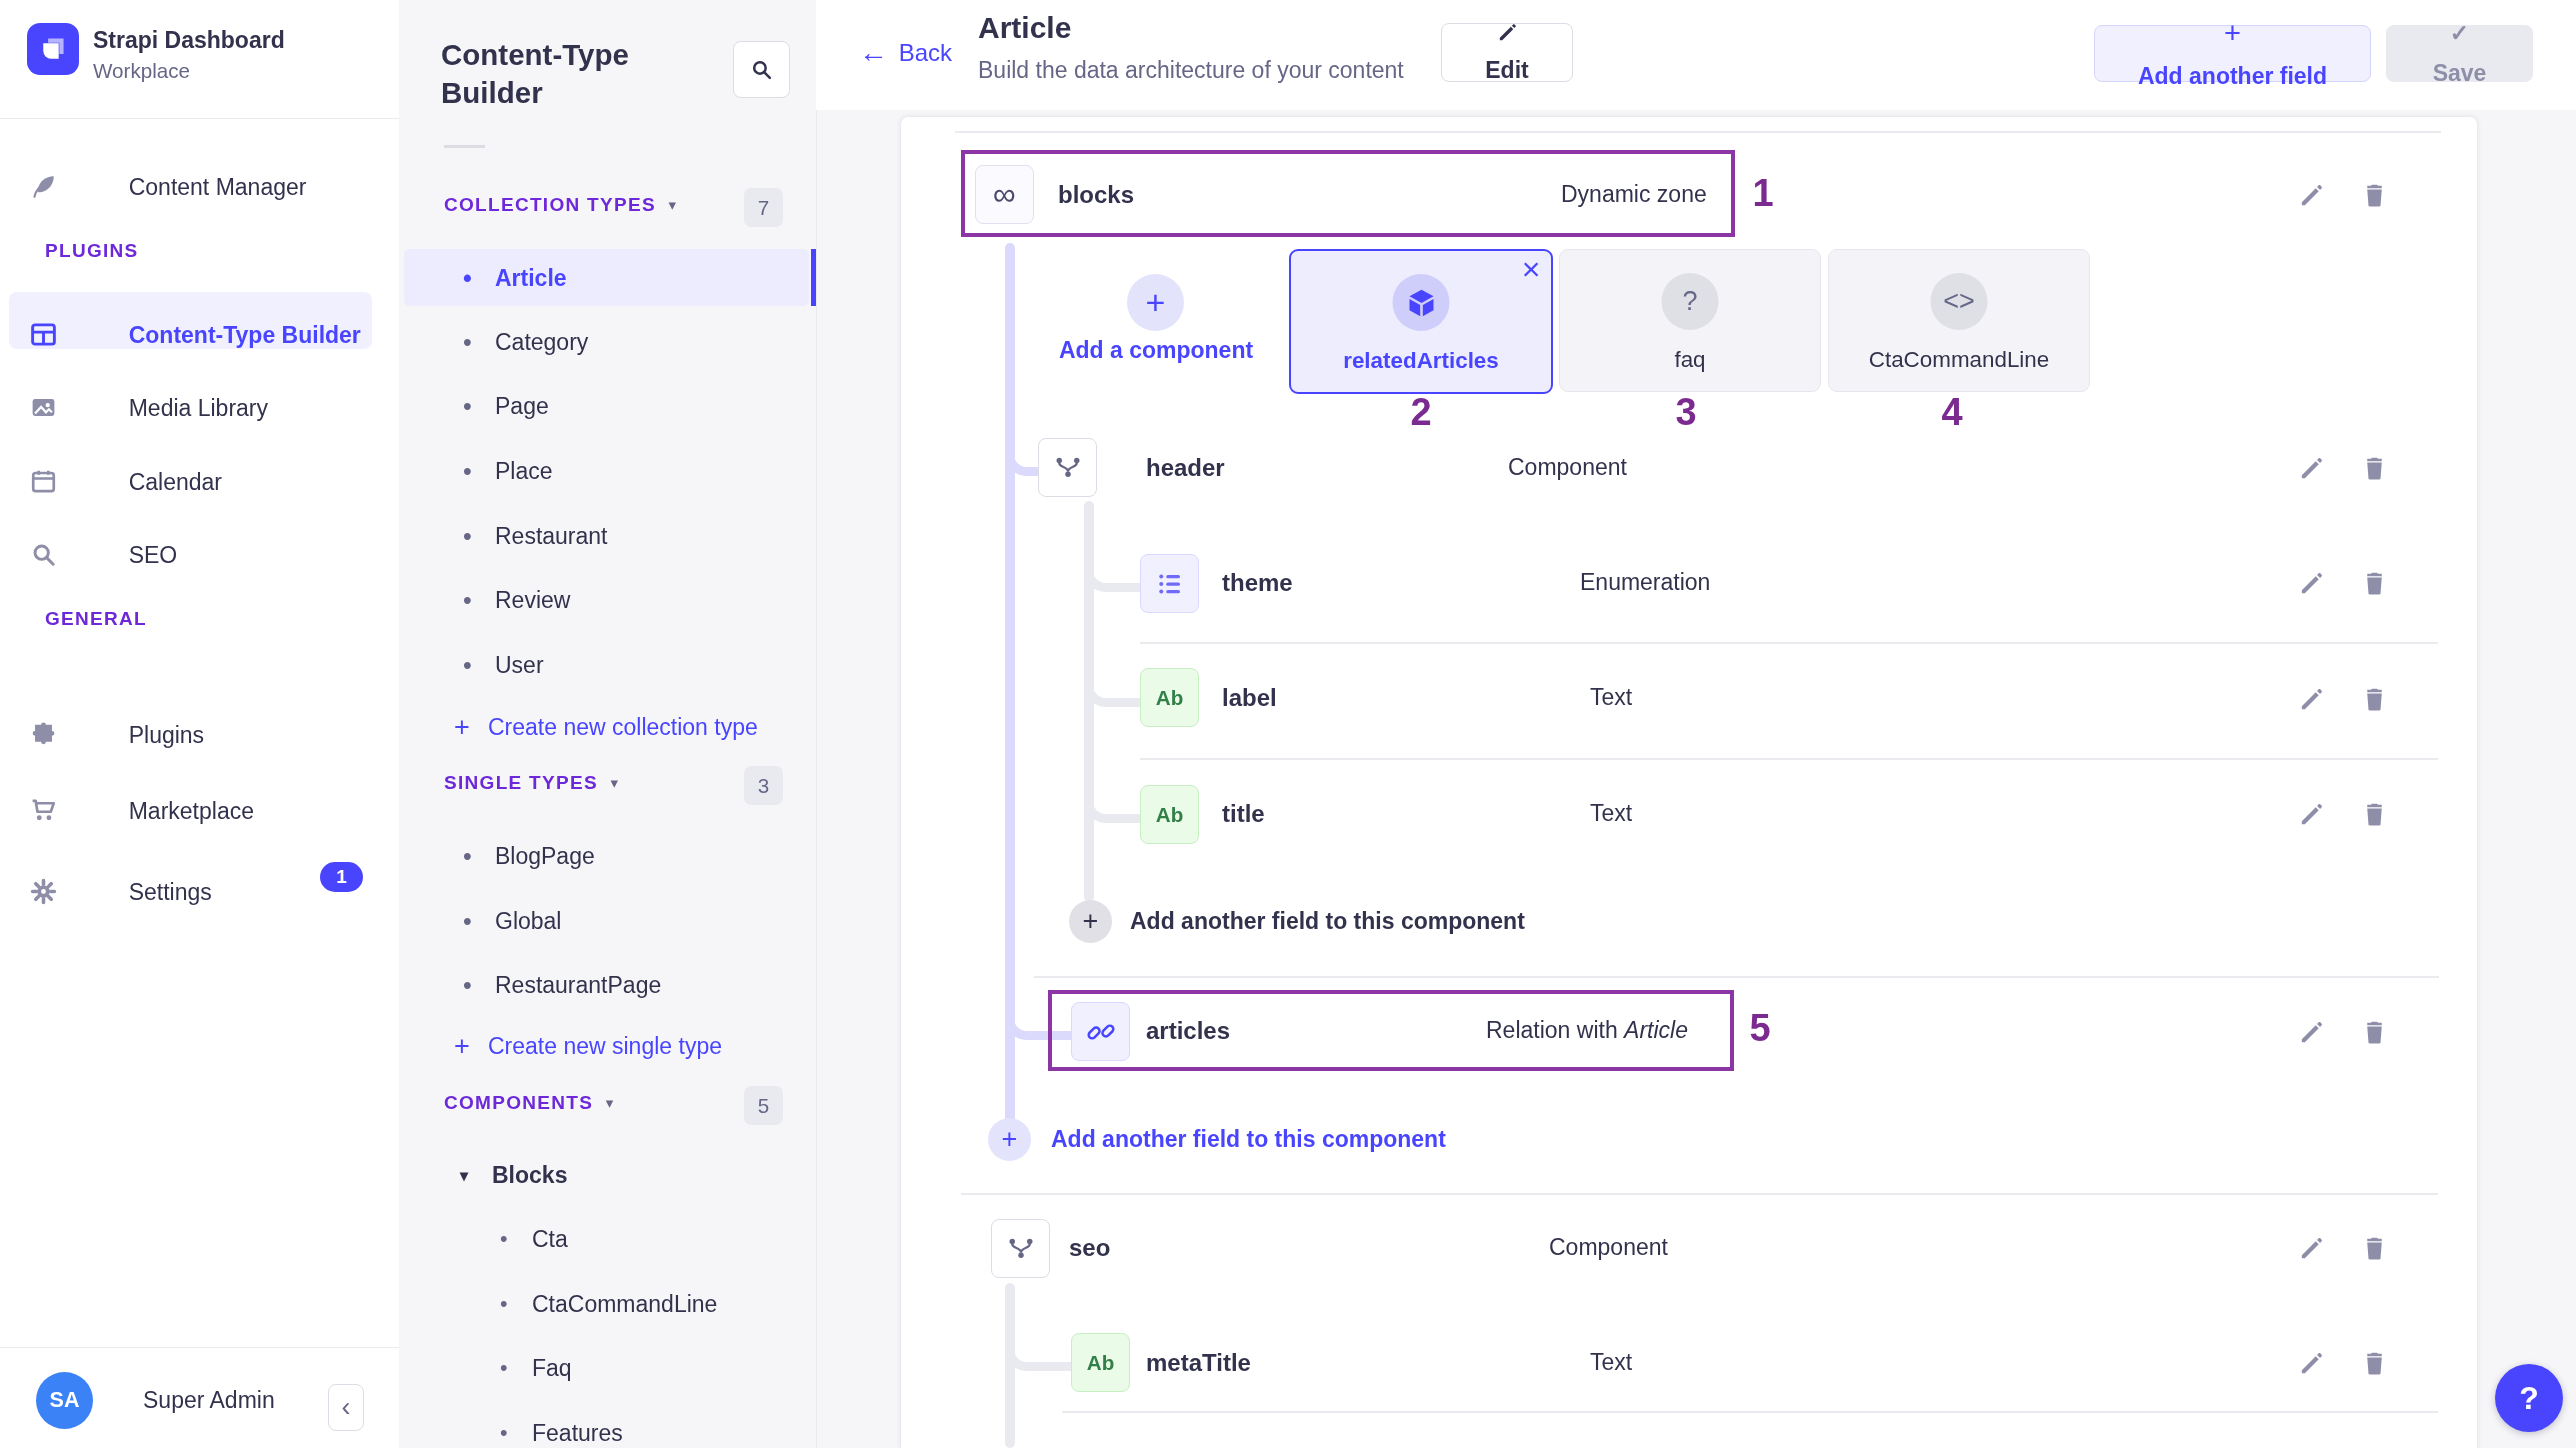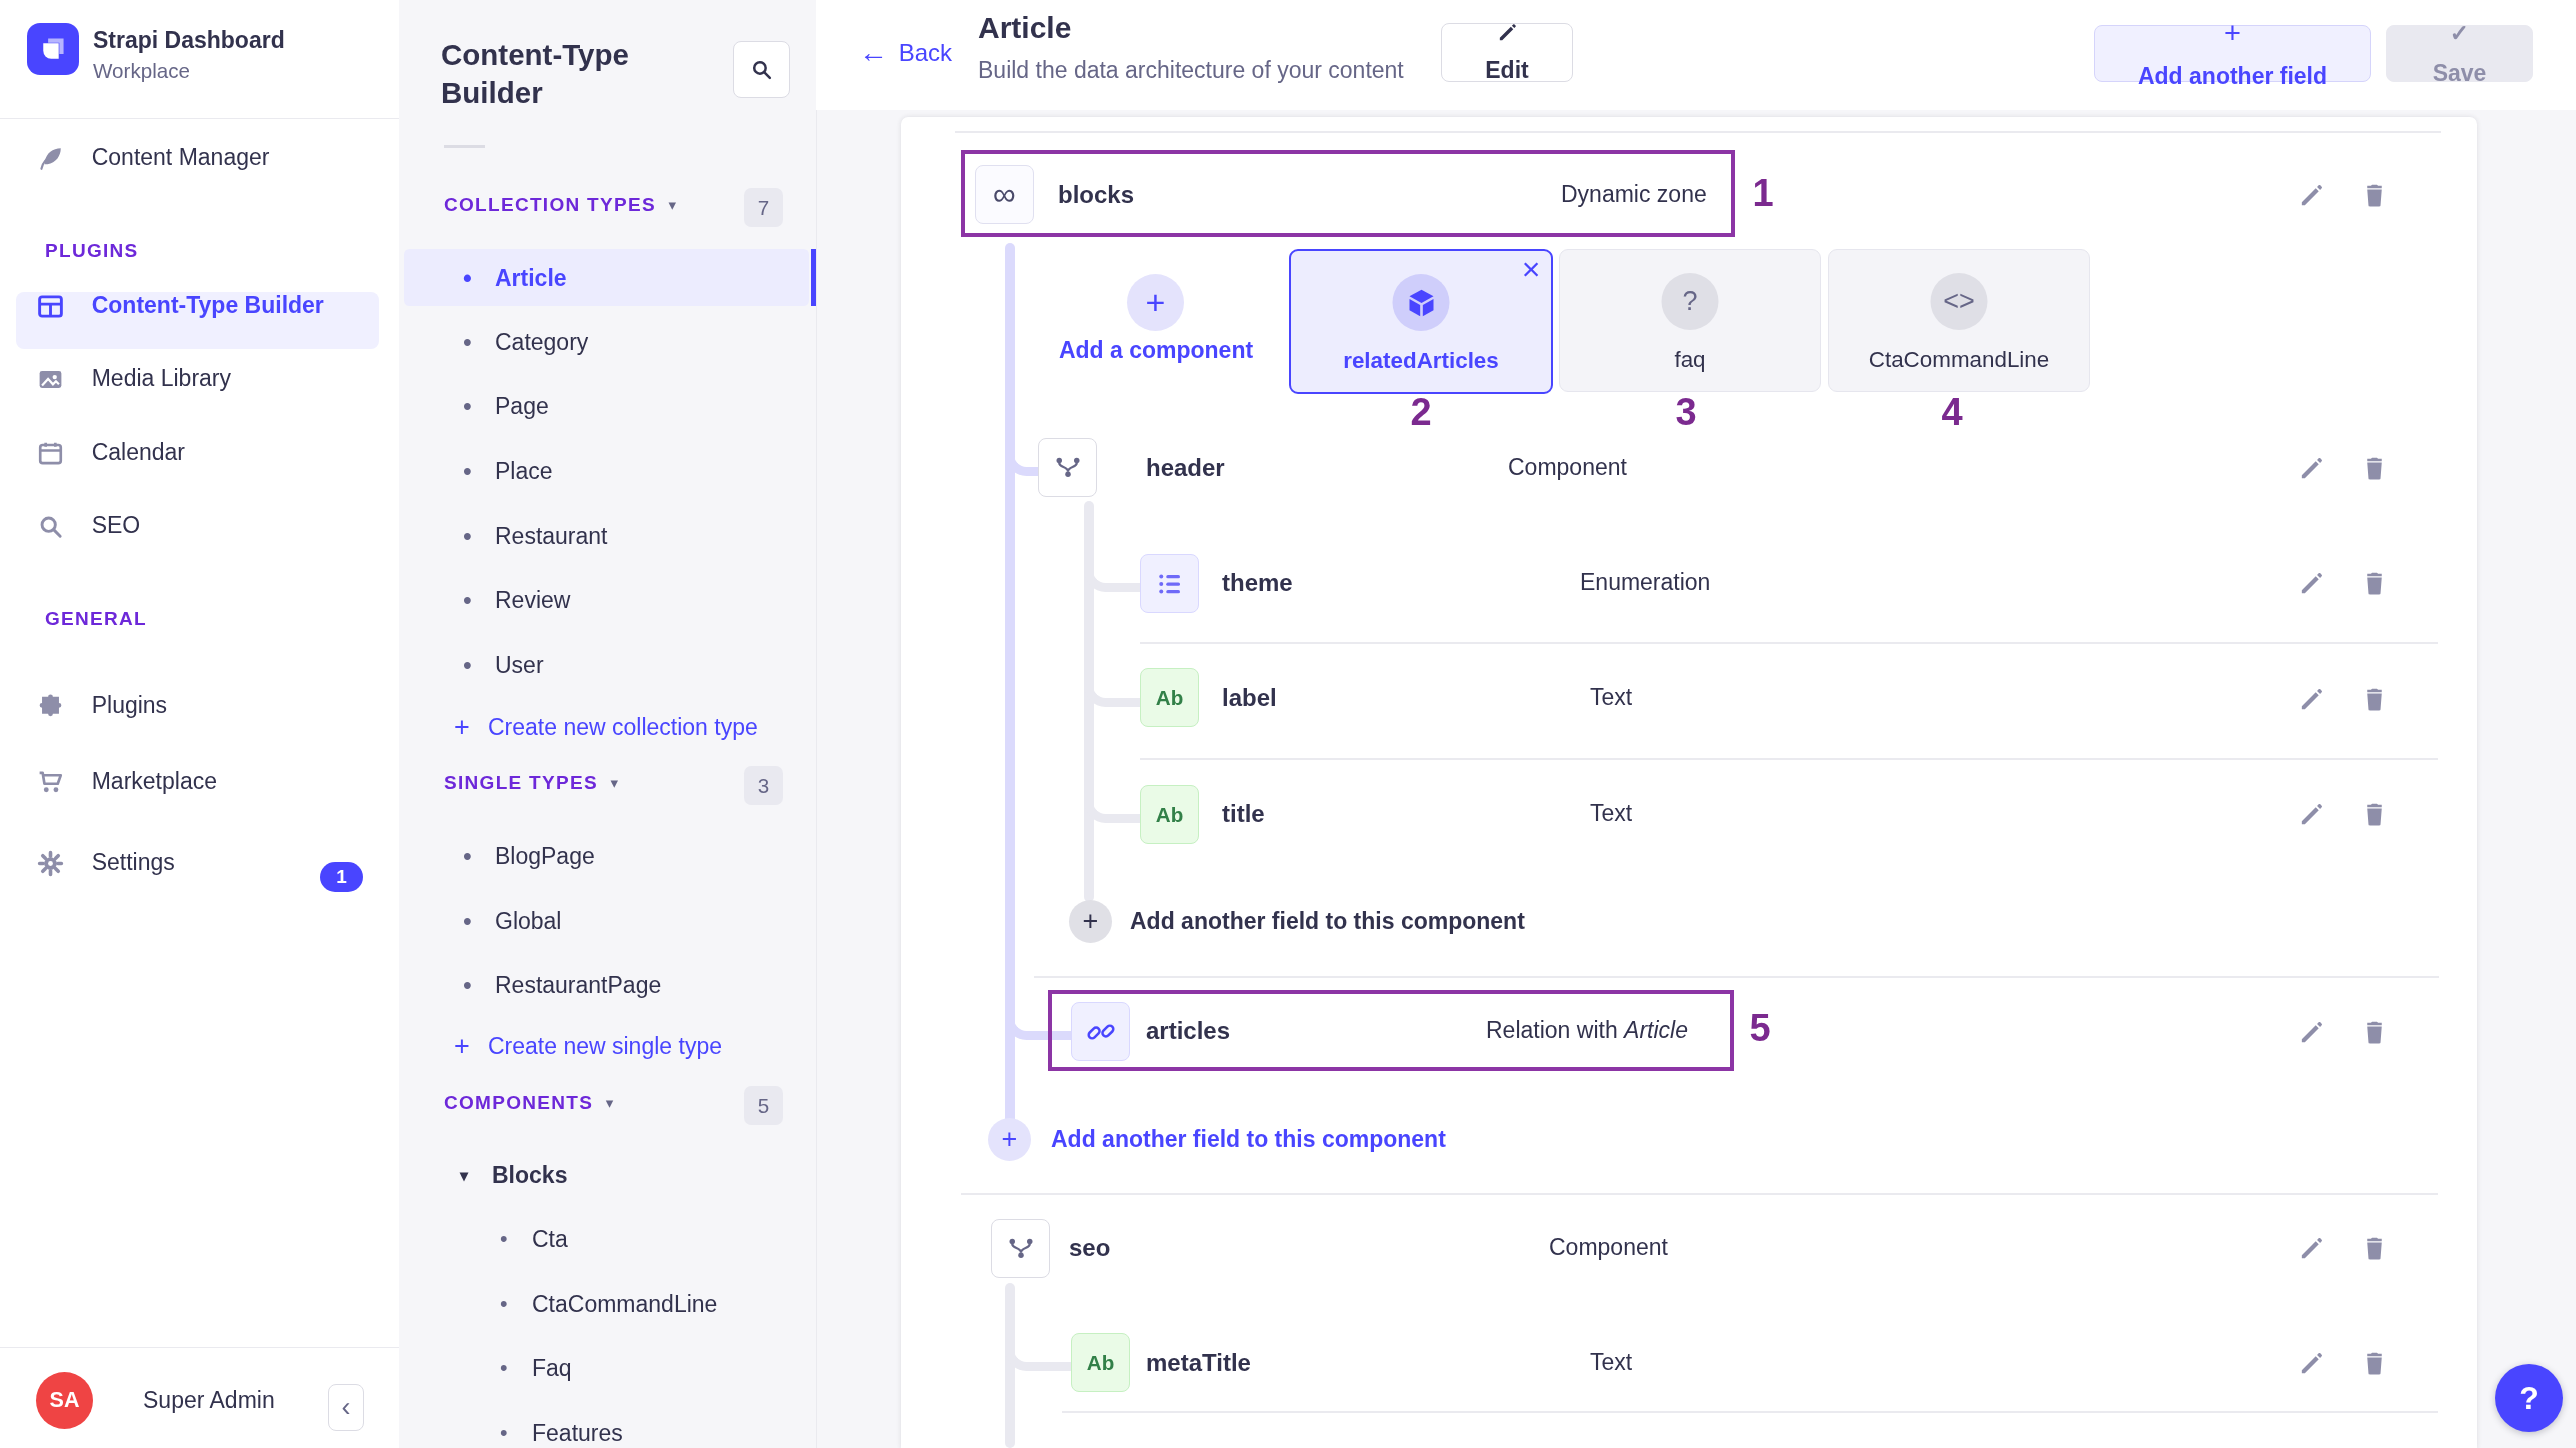--- a/index.html
+++ b/index.html
@@ -5,30 +5,30 @@
   html,body{margin:0;padding:0;}
   body{width:2576px;height:1448px;position:relative;overflow:hidden;
        font-family:"Liberation Sans",sans-serif;background:#f6f6f9;color:#32324d;}
   .abs{position:absolute;}
   svg{display:block;}
   
   #sidebar{left:0;top:0;width:399px;height:1448px;background:#fff;border-right:0.9px solid #eaeaef;}
   .brand-name{font-size:23px;font-weight:bold;color:#32324d;}
   .brand-sub{font-size:20.6px;color:#666687;}
   .sb-divider{left:0;width:399px;height:0.9px;background:#eaeaef;}
-  .navitem{left:16px;width:363px;height:57px;border-radius:8px;display:flex;align-items:flex-start;}
+  .navitem{left:9px;width:363px;height:57px;border-radius:8px;display:flex;align-items:flex-end;gap:44px;}
   .navitem .nicon{width:29px;height:29px;margin-left:19.7px;color:#8e8ea9;flex:0 0 auto;}
   .navitem .nlabel{margin-left:27px;font-size:23px;color:#32324d;}
   .navitem.active{background:#f0f0ff;}
   .navitem.active .nicon{color:#4945ff;}
   .navitem.active .nlabel{color:#4945ff;font-weight:bold;}
   .sectionlbl{left:45px;font-size:19px;font-weight:bold;letter-spacing:1.3px;color:#6d28d9;}
   .badge-pill{background:#4945ff;color:#fff;font-size:19px;font-weight:bold;
               border-radius:15px;width:43px;height:30px;line-height:30px;text-align:center;}
-  .avatar{width:57px;height:57px;border-radius:50%;background:#ef4444;color:#fff;
+  .avatar{width:57px;height:57px;border-radius:50%;background:#3b82f6;color:#fff;
           font-size:21.5px;font-weight:bold;display:flex;align-items:center;justify-content:center;text-align:center;}
   .collapse-btn{width:36px;height:47px;border:0.9px solid #dcdce4;background:#fff;border-radius:8px;
                 color:#666687;font-size:27px;display:flex;align-items:center;justify-content:center;}
   
   #panel{left:399px;top:0;width:417px;height:1448px;background:#f6f6f9;border-right:0.9px solid #eaeaef;}
   .panel-title{font-size:29.5px;line-height:38px;font-weight:bold;color:#32324d;}
   .search-btn{width:57px;height:57px;background:#fff;border:0.9px solid #dcdce4;border-radius:8px;
               display:flex;align-items:center;justify-content:center;color:#32324d;}
   .sechead{display:flex;align-items:center;gap:12.5px;}
   .sechead .caret{font-size:15px;color:#666687;}

